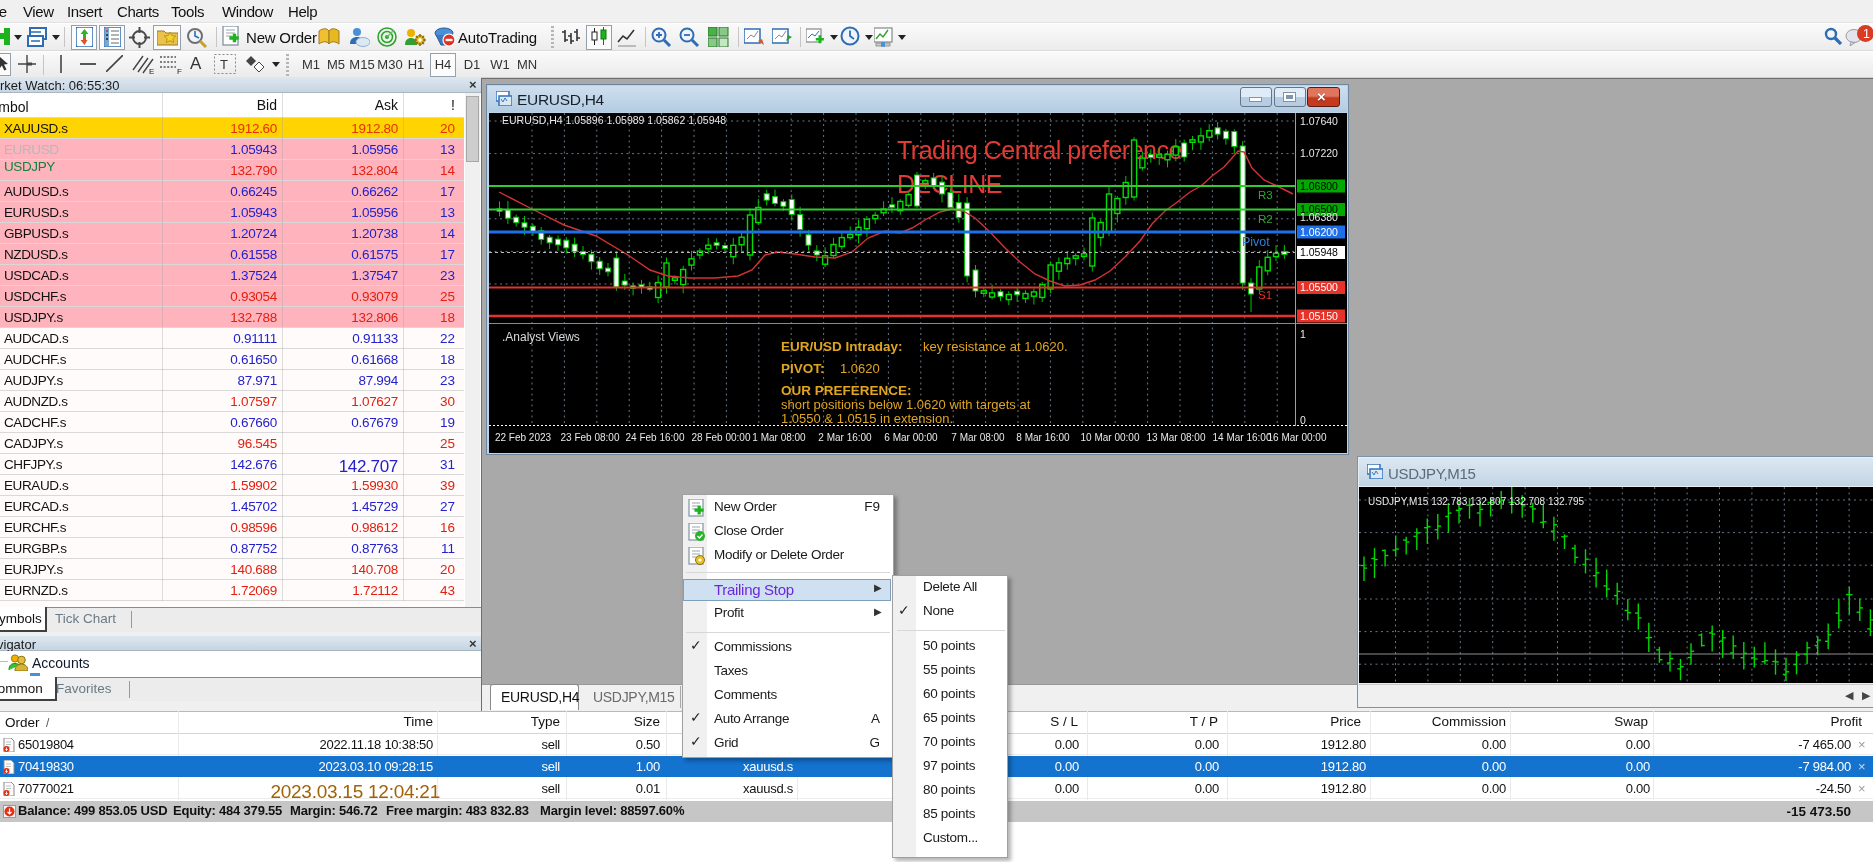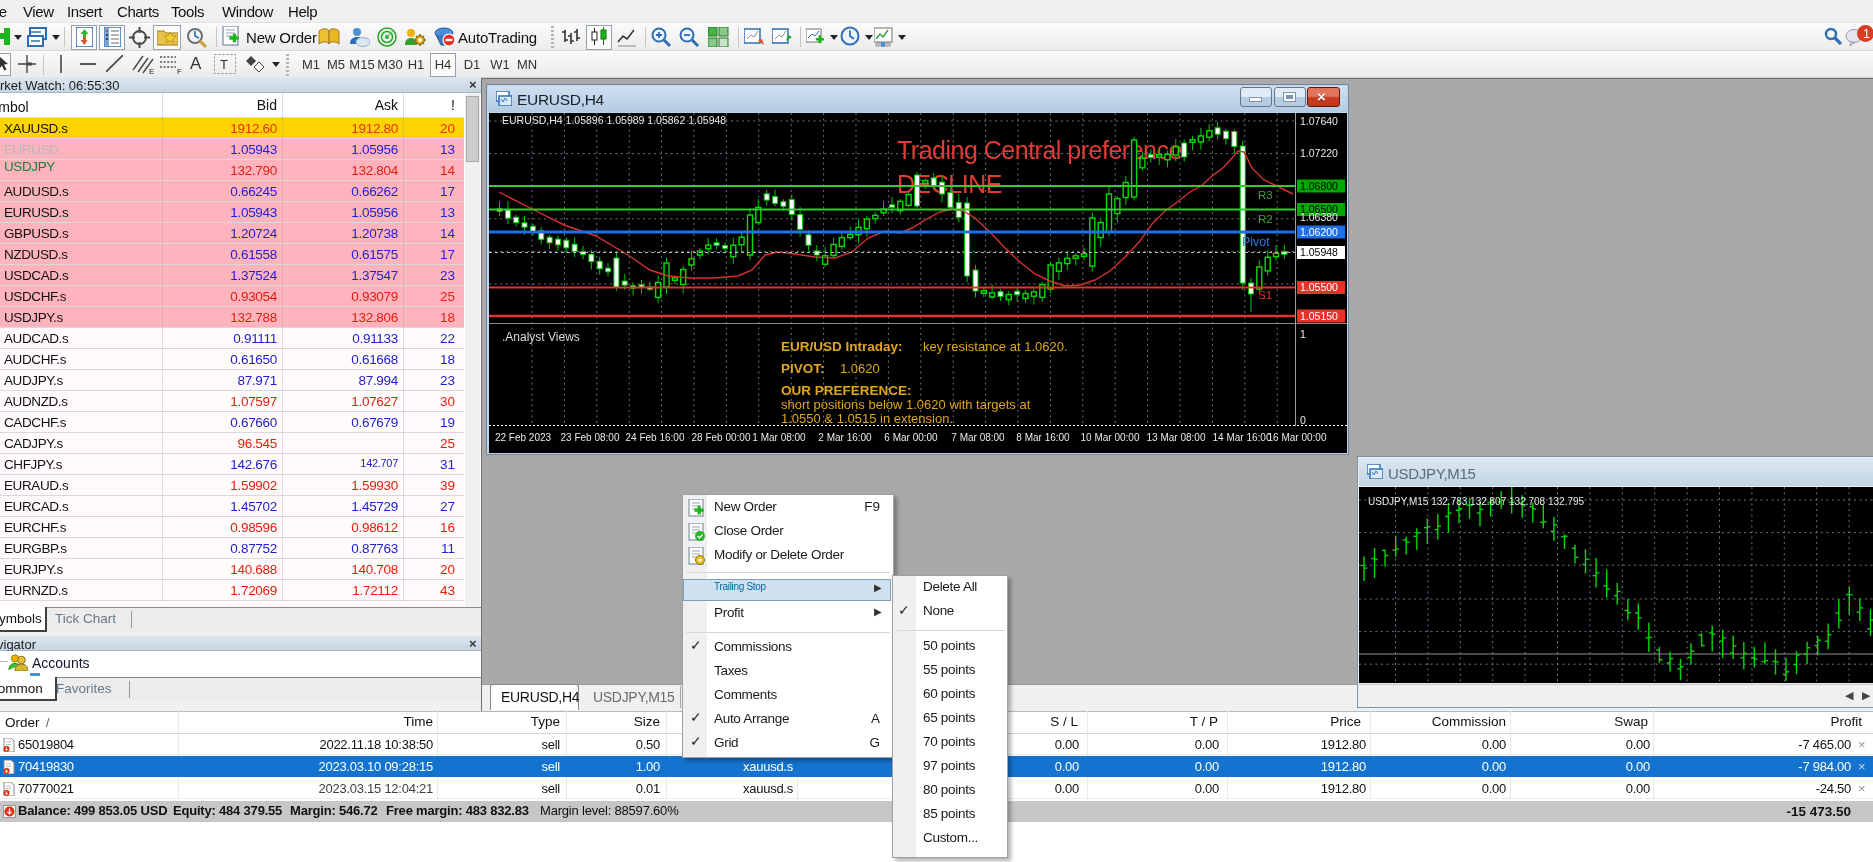--- a/index.html
+++ b/index.html
@@ -305,21 +305,21 @@
 <div class="r" style="left:300px;top:415px;width:98px;font-size:13.5px;letter-spacing:-0.3px;color:#2222cc">0.67679</div>
 <div class="r" style="left:420px;top:415px;width:35px;font-size:13.5px;color:#2222cc">19</div>
 <div class="abs" style="left:0;top:433px;width:464px;height:21px;background:#fffbfb;border-bottom:1px solid #d9d9d9"></div>
 <div class="t" style="left:4px;top:436px;font-size:13.5px;letter-spacing:-0.4px;color:#111">CADJPY.s</div>
 <div class="r" style="left:180px;top:436px;width:97px;font-size:13.5px;letter-spacing:-0.3px;color:#e32010">96.545</div>
 <div class="r" style="left:300px;top:452px;width:98px;font-size:13.5px;letter-spacing:-0.3px;color:#e32010">96.570</div>
 <div class="r" style="left:420px;top:436px;width:35px;font-size:13.5px;color:#e32010">25</div>
 <div class="abs" style="left:0;top:454px;width:464px;height:21px;background:#fffbfb;border-bottom:1px solid #d9d9d9"></div>
 <div class="t" style="left:4px;top:457px;font-size:13.5px;letter-spacing:-0.4px;color:#111">CHFJPY.s</div>
 <div class="r" style="left:180px;top:457px;width:97px;font-size:13.5px;letter-spacing:-0.3px;color:#2222cc">142.676</div>
-<div class="r" style="left:300px;top:457px;width:98px;font-size:11px;letter-spacing:-0.3px;color:#2222cc">142.707</div>
+<div class="r" style="left:300px;top:457px;width:98px;font-size:17px;letter-spacing:-0.3px;color:#2222cc">142.707</div>
 <div class="r" style="left:420px;top:457px;width:35px;font-size:13.5px;color:#2222cc">31</div>
 <div class="abs" style="left:0;top:475px;width:464px;height:21px;background:#fffbfb;border-bottom:1px solid #d9d9d9"></div>
 <div class="t" style="left:4px;top:478px;font-size:13.5px;letter-spacing:-0.4px;color:#111">EURAUD.s</div>
 <div class="r" style="left:180px;top:478px;width:97px;font-size:13.5px;letter-spacing:-0.3px;color:#e32010">1.59902</div>
 <div class="r" style="left:300px;top:478px;width:98px;font-size:13.5px;letter-spacing:-0.3px;color:#e32010">1.59930</div>
 <div class="r" style="left:420px;top:478px;width:35px;font-size:13.5px;color:#e32010">39</div>
 <div class="abs" style="left:0;top:496px;width:464px;height:21px;background:#fffbfb;border-bottom:1px solid #d9d9d9"></div>
 <div class="t" style="left:4px;top:499px;font-size:13.5px;letter-spacing:-0.4px;color:#111">EURCAD.s</div>
 <div class="r" style="left:180px;top:499px;width:97px;font-size:13.5px;letter-spacing:-0.3px;color:#2222cc">1.45702</div>
 <div class="r" style="left:300px;top:499px;width:98px;font-size:13.5px;letter-spacing:-0.3px;color:#2222cc">1.45729</div>
@@ -836,52 +836,52 @@
 <div class="r" style="left:1721px;top:759px;width:130px;font-size:13px;letter-spacing:-0.25px;color:#fff">-7 984.00</div>
 <div class="t" style="left:1858px;top:759px;font-size:13px;color:#d9d9d9">×</div>
 <div class="abs" style="left:0;top:798px;width:1873px;height:1px;background:#ededed"></div>
 <svg class="abs" style="left:3px;top:782px" width="12" height="14" viewBox="0 0 12 14">
       <path d="M1 0h7l3 3v11H1z" fill="#fdfdfd" stroke="#8a8a8a"></path>
       <path d="M3 4h5M3 6.5h5M3 9h4" stroke="#b0b0b0" stroke-width="0.8"></path>
       <circle cx="3.5" cy="11" r="3" fill="#e03214"></circle>
       <path d="M3.5 9.5v3M2.3 11.3l1.2 1.2 1.2-1.2" stroke="#fff" stroke-width="0.9" fill="none"></path>
     </svg>
 <div class="t" style="left:18px;top:781px;font-size:13px;letter-spacing:-0.25px;color:#111">70770021</div>
-<div class="r" style="left:253px;top:781px;width:180px;font-size:13px;letter-spacing:-0.25px;color:#404040">2023.03.15 12:04:21</div>
+<div class="r" style="left:260px;top:781px;width:180px;font-size:19px;letter-spacing:-0.25px;color:#a16207">2023.03.15 12:04:21</div>
 <div class="r" style="left:460px;top:781px;width:100px;font-size:13px;letter-spacing:-0.25px;color:#111">sell</div>
 <div class="r" style="left:560px;top:781px;width:100px;font-size:13px;letter-spacing:-0.25px;color:#111">0.01</div>
 <div class="r" style="left:673px;top:781px;width:120px;font-size:13px;letter-spacing:-0.25px;color:#111">xauusd.s</div>
 <div class="r" style="left:979px;top:781px;width:100px;font-size:13px;letter-spacing:-0.25px;color:#111">0.00</div>
 <div class="r" style="left:1119px;top:781px;width:100px;font-size:13px;letter-spacing:-0.25px;color:#111">0.00</div>
 <div class="r" style="left:1246px;top:781px;width:120px;font-size:13px;letter-spacing:-0.25px;color:#111">1912.80</div>
 <div class="r" style="left:1406px;top:781px;width:100px;font-size:13px;letter-spacing:-0.25px;color:#111">0.00</div>
 <div class="r" style="left:1550px;top:781px;width:100px;font-size:13px;letter-spacing:-0.25px;color:#111">0.00</div>
 <div class="r" style="left:1721px;top:781px;width:130px;font-size:13px;letter-spacing:-0.25px;color:#111">-24.50</div>
 <div class="t" style="left:1858px;top:781px;font-size:13px;color:#9a9a9a">×</div>
 <div class="abs" style="left:0;top:801px;width:1873px;height:21px;background:#c6c6c6"></div>
 <svg class="abs" style="left:3px;top:805px" width="13" height="13" viewBox="0 0 13 13">
       <rect x="0.5" y="0.5" width="12" height="12" fill="#f4f4f4" stroke="#999"></rect>
       <circle cx="6.5" cy="6.5" r="5" fill="#e03214"></circle>
       <path d="M6.5 3.5v5M4.5 6.8l2 2 2-2" stroke="#fff" stroke-width="1.2" fill="none"></path>
     </svg>
 <div class="t" style="left:18px;top:803px;font-size:13px;letter-spacing:-0.2px;font-weight:bold;color:#111">Balance: 499 853.05 USD</div>
 <div class="t" style="left:173px;top:803px;font-size:13px;letter-spacing:-0.2px;font-weight:bold;color:#111">Equity: 484 379.55</div>
 <div class="t" style="left:290px;top:803px;font-size:13px;letter-spacing:-0.2px;font-weight:bold;color:#111">Margin: 546.72</div>
 <div class="t" style="left:386px;top:803px;font-size:13px;letter-spacing:-0.2px;font-weight:bold;color:#111">Free margin: 483 832.83</div>
-<div class="t" style="left:540px;top:803px;font-size:13px;letter-spacing:-0.2px;font-weight:normal;color:#111">Margin level: 88597.60%</div>
+<div class="t" style="left:540px;top:803px;font-size:13px;letter-spacing:-0.2px;font-weight:bold;color:#111">Margin level: 88597.60%</div>
 <div class="r" style="left:1721px;top:804px;width:130px;font-size:13.5px;font-weight:bold;color:#111">-15 473.50</div>
 <div class="abs" style="left:682px;top:494px;width:212px;height:264px;background:#ffffff;border:1px solid #a0a0a0;box-shadow:3px 3px 4px rgba(0,0,0,0.3)"></div>
 <div class="abs" style="left:683px;top:495px;width:24px;height:262px;background:#f0f0f0"></div>
 <div class="t" style="left:714px;top:499px;font-size:13.5px;letter-spacing:-0.3px;color:#1a1a1a">New Order</div>
 <div class="r" style="left:790px;top:499px;width:90px;font-size:13.5px;color:#1a1a1a">F9</div>
 <div class="t" style="left:714px;top:523px;font-size:13.5px;letter-spacing:-0.3px;color:#1a1a1a">Close Order</div>
 <div class="t" style="left:714px;top:547px;font-size:13.5px;letter-spacing:-0.3px;color:#1a1a1a">Modify or Delete Order</div>
 <div class="abs" style="left:686px;top:572px;width:204px;height:1px;background:#d7d7d7"></div>
 <div class="abs" style="left:683px;top:579px;width:208px;height:22px;background:#cfe1f0;border:1px solid #7d9ebd"></div>
-<div class="t" style="left:714px;top:581px;font-size:10px;letter-spacing:-0.3px;color:#0369a1">Trailing Stop</div>
+<div class="t" style="left:714px;top:581px;font-size:15px;letter-spacing:-0.3px;color:#6d28d9">Trailing Stop</div>
 <div class="t" style="left:874px;top:582px;font-size:10px;color:#333">▶</div>
 <div class="t" style="left:714px;top:605px;font-size:13.5px;letter-spacing:-0.3px;color:#1a1a1a">Profit</div>
 <div class="t" style="left:874px;top:606px;font-size:10px;color:#333">▶</div>
 <div class="abs" style="left:686px;top:632px;width:204px;height:1px;background:#d7d7d7"></div>
 <div class="t" style="left:714px;top:639px;font-size:13.5px;letter-spacing:-0.3px;color:#1a1a1a">Commissions</div>
 <div class="t" style="left:690px;top:637px;font-size:14px;color:#222">✓</div>
 <div class="t" style="left:714px;top:663px;font-size:13.5px;letter-spacing:-0.3px;color:#1a1a1a">Taxes</div>
 <div class="t" style="left:714px;top:687px;font-size:13.5px;letter-spacing:-0.3px;color:#1a1a1a">Comments</div>
 <div class="t" style="left:714px;top:711px;font-size:13.5px;letter-spacing:-0.3px;color:#1a1a1a">Auto Arrange</div>
 <div class="r" style="left:790px;top:711px;width:90px;font-size:13.5px;color:#1a1a1a">A</div>

